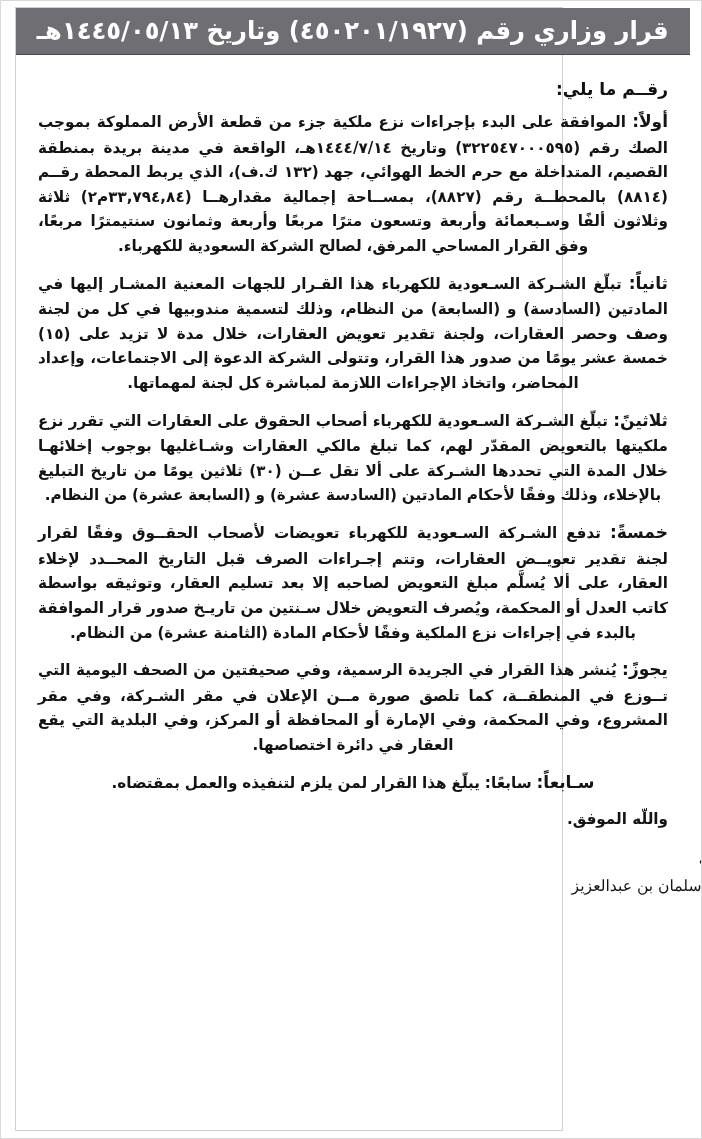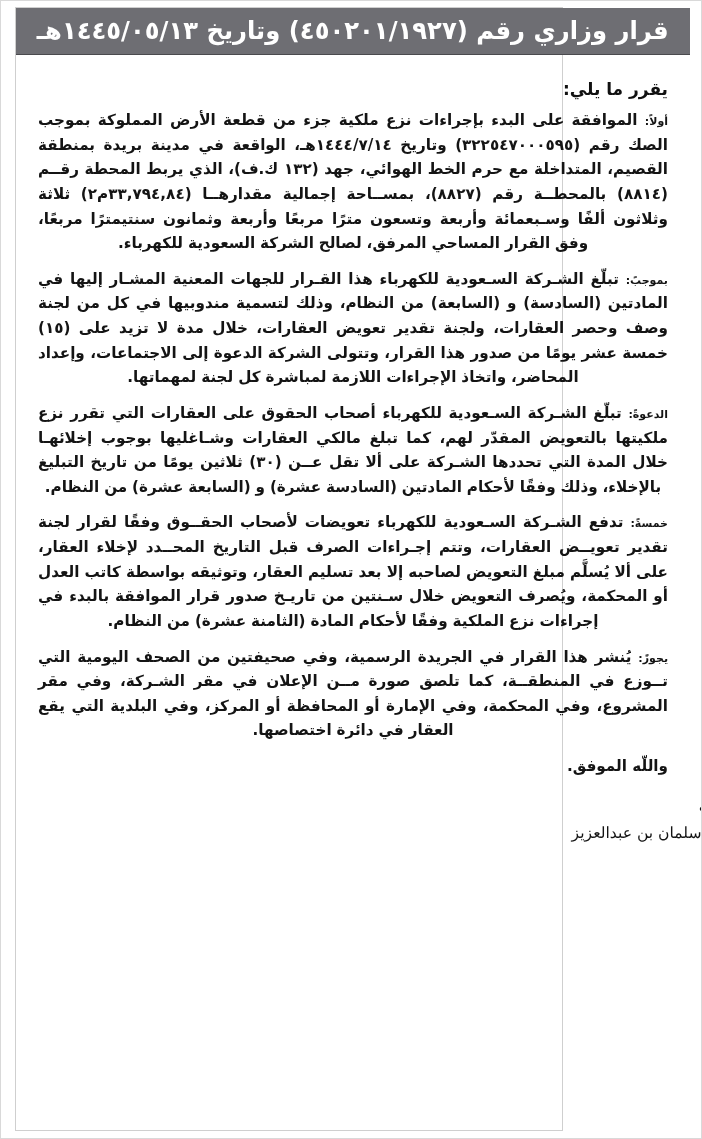--- a/index.html
+++ b/index.html
@@ -107,21 +107,21 @@
     line-height: 1.62;
     color: #141414;
     text-align: justify;
     text-align-last: center;
     direction: rtl;
     font-weight: 600;
     word-spacing: -0.4px;
   }
   .clause .num {
     font-weight: bold;
-    font-size: 11px;
+    font-size: 17px;
   }
 
   .closing {
     font-size: 15.2px;
     font-weight: 600;
     color: #141414;
     text-align: right;
     margin: 10px 0 0 0;
     line-height: 1.6;
   }
@@ -154,48 +154,52 @@
   <div class="page-inner">
 
     <div class="header-band">
       <div class="header-title">قرار وزاري رقم (٤٥٠٢٠١/١٩٢٧) وتاريخ ١٤٤٥/٠٥/١٣هـ</div>
     </div>
 
     <div class="body-wrap">
 
 
 
-      <div class="decides">يقرر ما يلي:</div>
+      <div class="decides">رقــم ما يلي:</div>
 
       <p class="clause">
         <span class="num">أولاً:</span>
         <span>الموافقة على البدء بإجراءات نزع ملكية جزء من قطعة الأرض المملوكة بموجب الصك رقم (٣٢٢٥٤٧٠٠٠٥٩٥) وتاريخ ١٤٤٤/٧/١٤هـ، الواقعة في مدينة بريدة بمنطقة القصيم، المتداخلة مع حرم الخط الهوائي، جهد (١٣٢ ك.ف)، الذي يربط المحطة رقــم (٨٨١٤) بالمحطــة رقم (٨٨٢٧)، بمســاحة إجمالية مقدارهــا (٣٣,٧٩٤,٨٤م٢) ثلاثة وثلاثون ألفًا وسـبعمائة وأربعة وتسعون مترًا مربعًا وأربعة وثمانون سنتيمترًا مربعًا، وفق القرار المساحي المرفق، لصالح الشركة السعودية للكهرباء.</span>
       </p>
 
       <p class="clause">
-        <span class="num">بموجبً:</span>
+        <span class="num">ثانياً:</span>
         <span>تبلّغ الشـركة السـعودية للكهرباء هذا القـرار للجهات المعنية المشـار إليها في المادتين (السادسة) و (السابعة) من النظام، وذلك لتسمية مندوبيها في كل من لجنة وصف وحصر العقارات، ولجنة تقدير تعويض العقارات، خلال مدة لا تزيد على (١٥) خمسة عشر يومًا من صدور هذا القرار، وتتولى الشركة الدعوة إلى الاجتماعات، وإعداد المحاضر، واتخاذ الإجراءات اللازمة لمباشرة كل لجنة لمهماتها.</span>
       </p>
 
       <p class="clause">
-        <span class="num">الدعوةً:</span>
+        <span class="num">ثلاثينً:</span>
         <span>تبلّغ الشـركة السـعودية للكهرباء أصحاب الحقوق على العقارات التي تقرر نزع ملكيتها بالتعويض المقدّر لهم، كما تبلغ مالكي العقارات وشـاغليها بوجوب إخلائهـا خلال المدة التي تحددها الشـركة على ألا تقل عــن (٣٠) ثلاثين يومًا من تاريخ التبليغ بالإخلاء، وذلك وفقًا لأحكام المادتين (السادسة عشرة) و (السابعة عشرة) من النظام.</span>
       </p>
 
       <p class="clause">
         <span class="num">خمسةً:</span>
         <span>تدفع الشـركة السـعودية للكهرباء تعويضات لأصحاب الحقــوق وفقًا لقرار لجنة تقدير تعويــض العقارات، وتتم إجـراءات الصرف قبل التاريخ المحــدد لإخلاء العقار، على ألا يُسلَّم مبلغ التعويض لصاحبه إلا بعد تسليم العقار، وتوثيقه بواسطة كاتب العدل أو المحكمة، ويُصرف التعويض خلال سـنتين من تاريـخ صدور قرار الموافقة بالبدء في إجراءات نزع الملكية وفقًا لأحكام المادة (الثامنة عشرة) من النظام.</span>
       </p>
 
 
       <p class="clause">
         <span class="num">يجوزً:</span>
         <span>يُنشر هذا القرار في الجريدة الرسمية، وفي صحيفتين من الصحف اليومية التي تــوزع في المنطقــة، كما تلصق صورة مــن الإعلان في مقر الشـركة، وفي مقر المشروع، وفي المحكمة، وفي الإمارة أو المحافظة أو المركز، وفي البلدية التي يقع العقار في دائرة اختصاصها.</span>
       </p>
 
+      <p class="clause" style="text-align-last:center;">
+        <span class="num">سـابعاً:</span>
+        <span>سابعًا: يبلّغ هذا القرار لمن يلزم لتنفيذه والعمل بمقتضاه.</span>
+      </p>
 
       <div class="closing">واللّه الموفق.</div>
 
       <div class="sign-block">
         <div class="sign-title">وزير الطاقة</div>
         <div class="sign-name">عبدالعزيز بن سلمان بن عبدالعزيز</div>
       </div>
 
     </div>
   </div>

